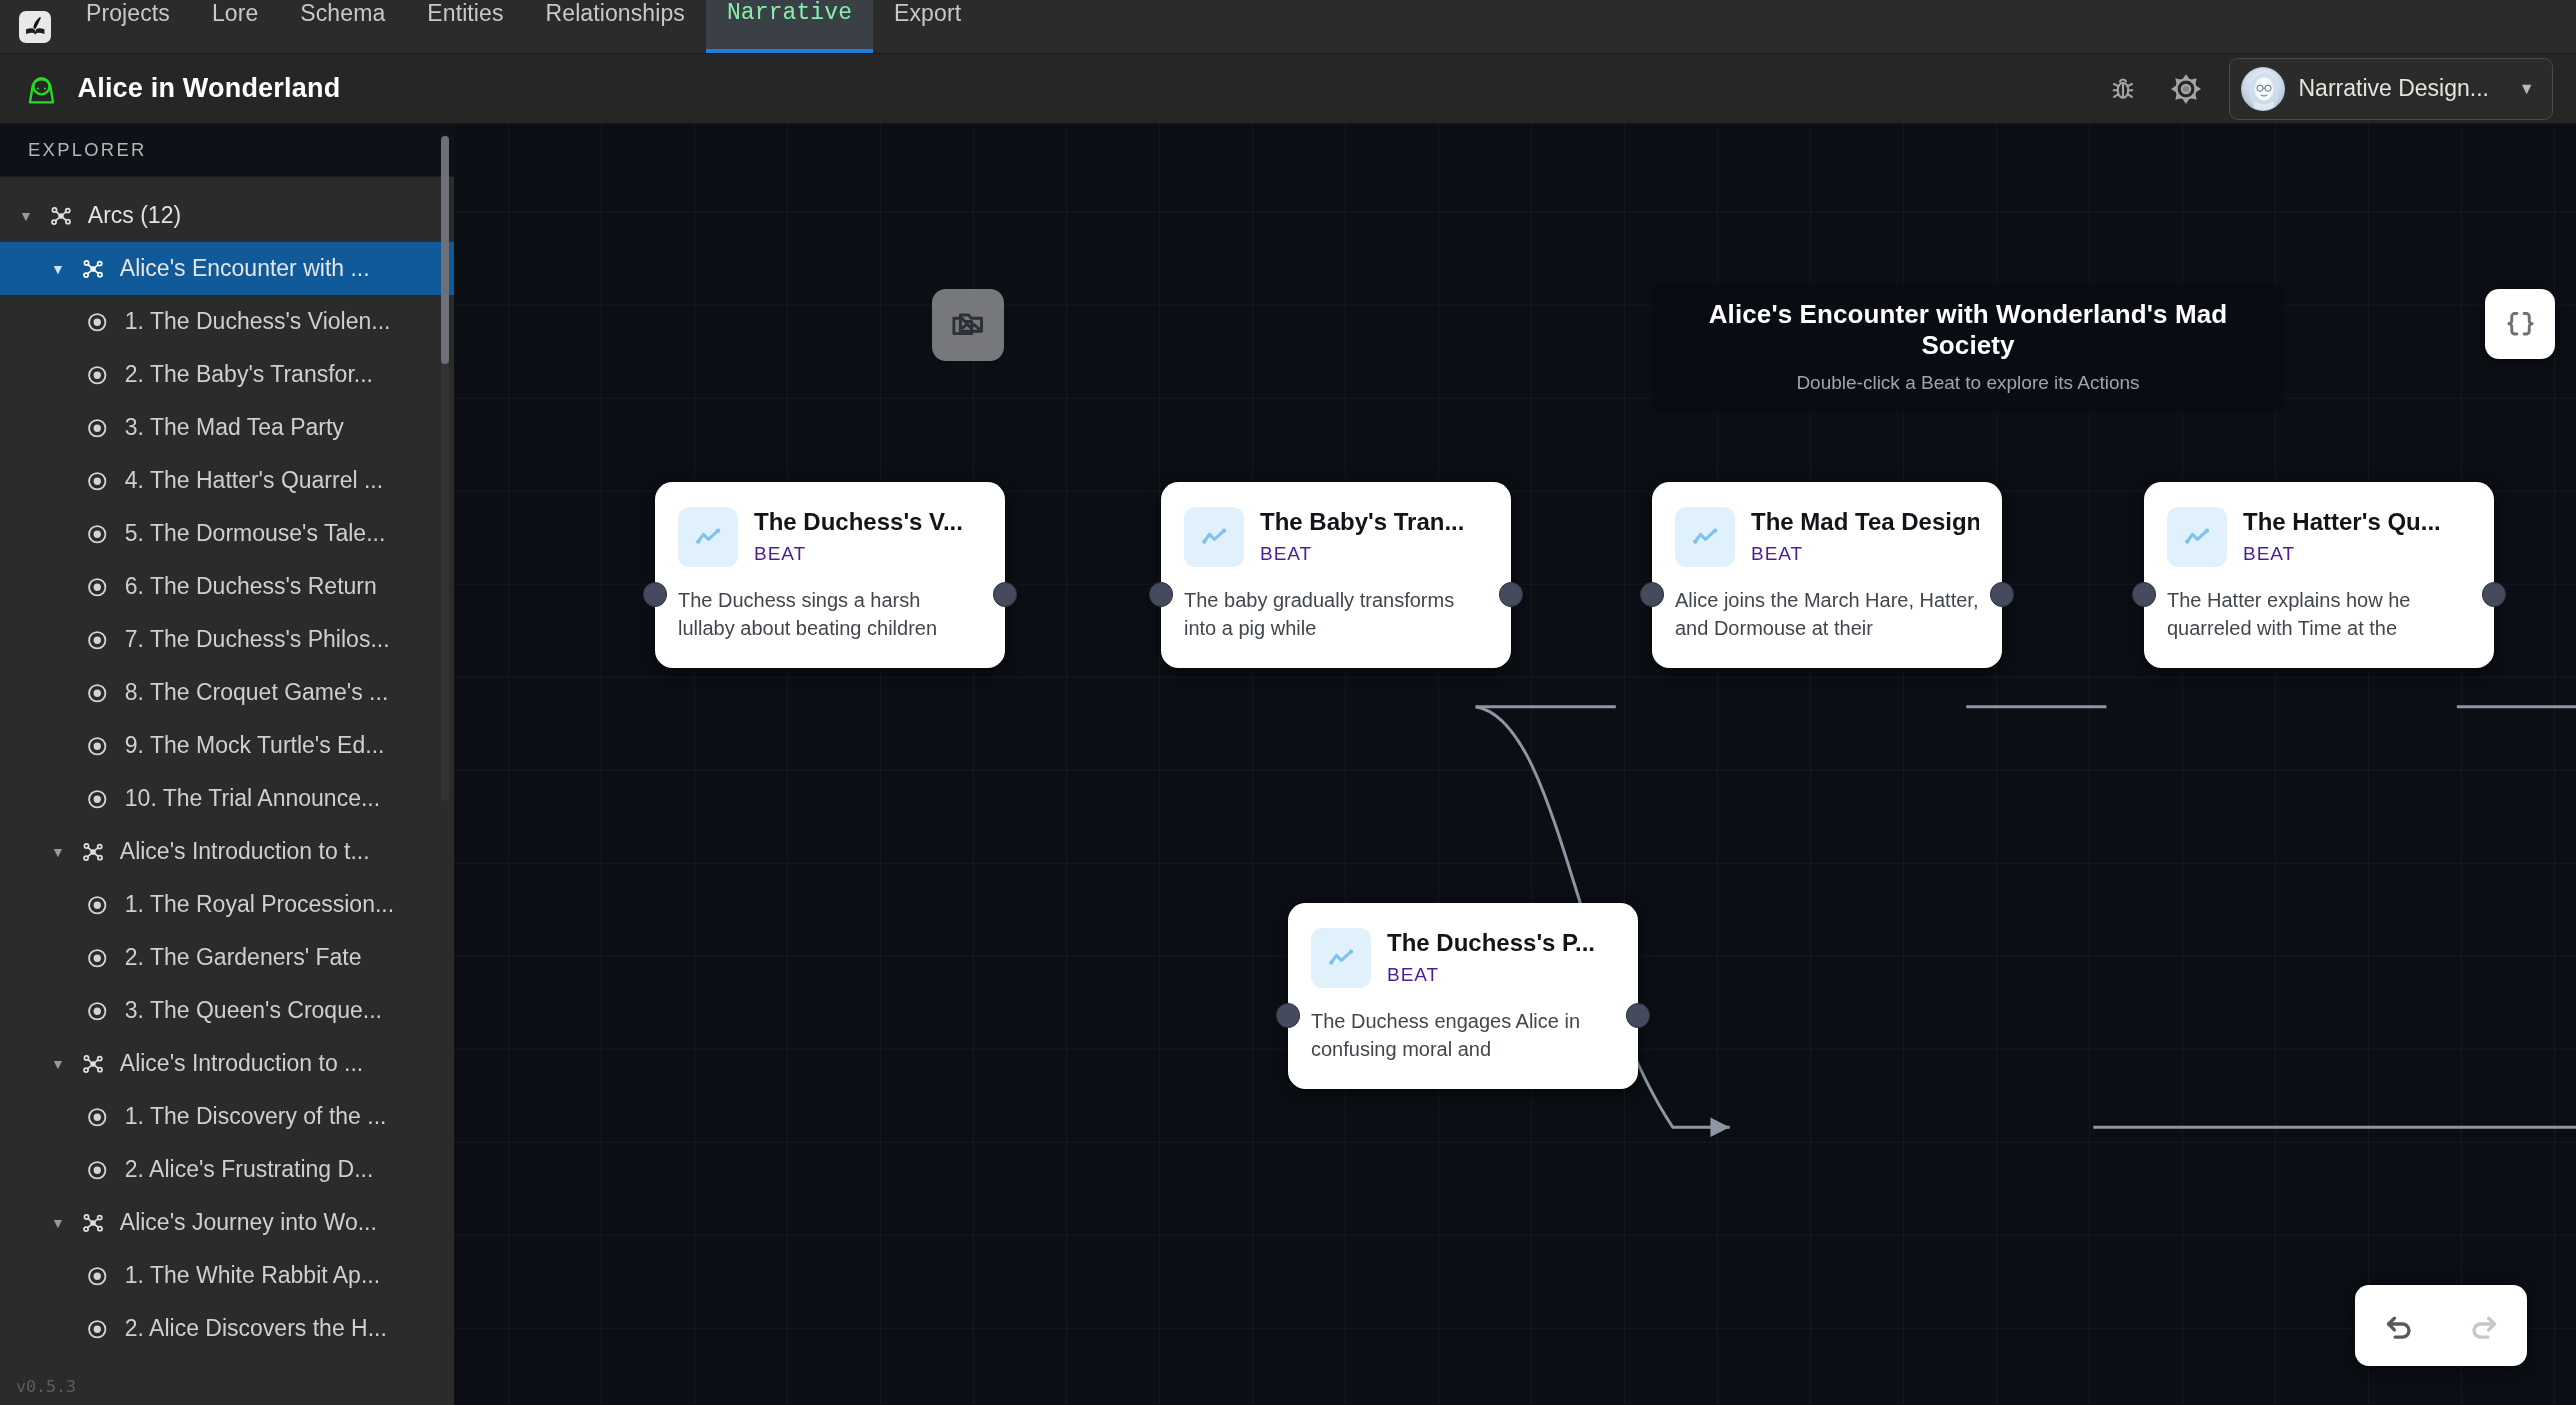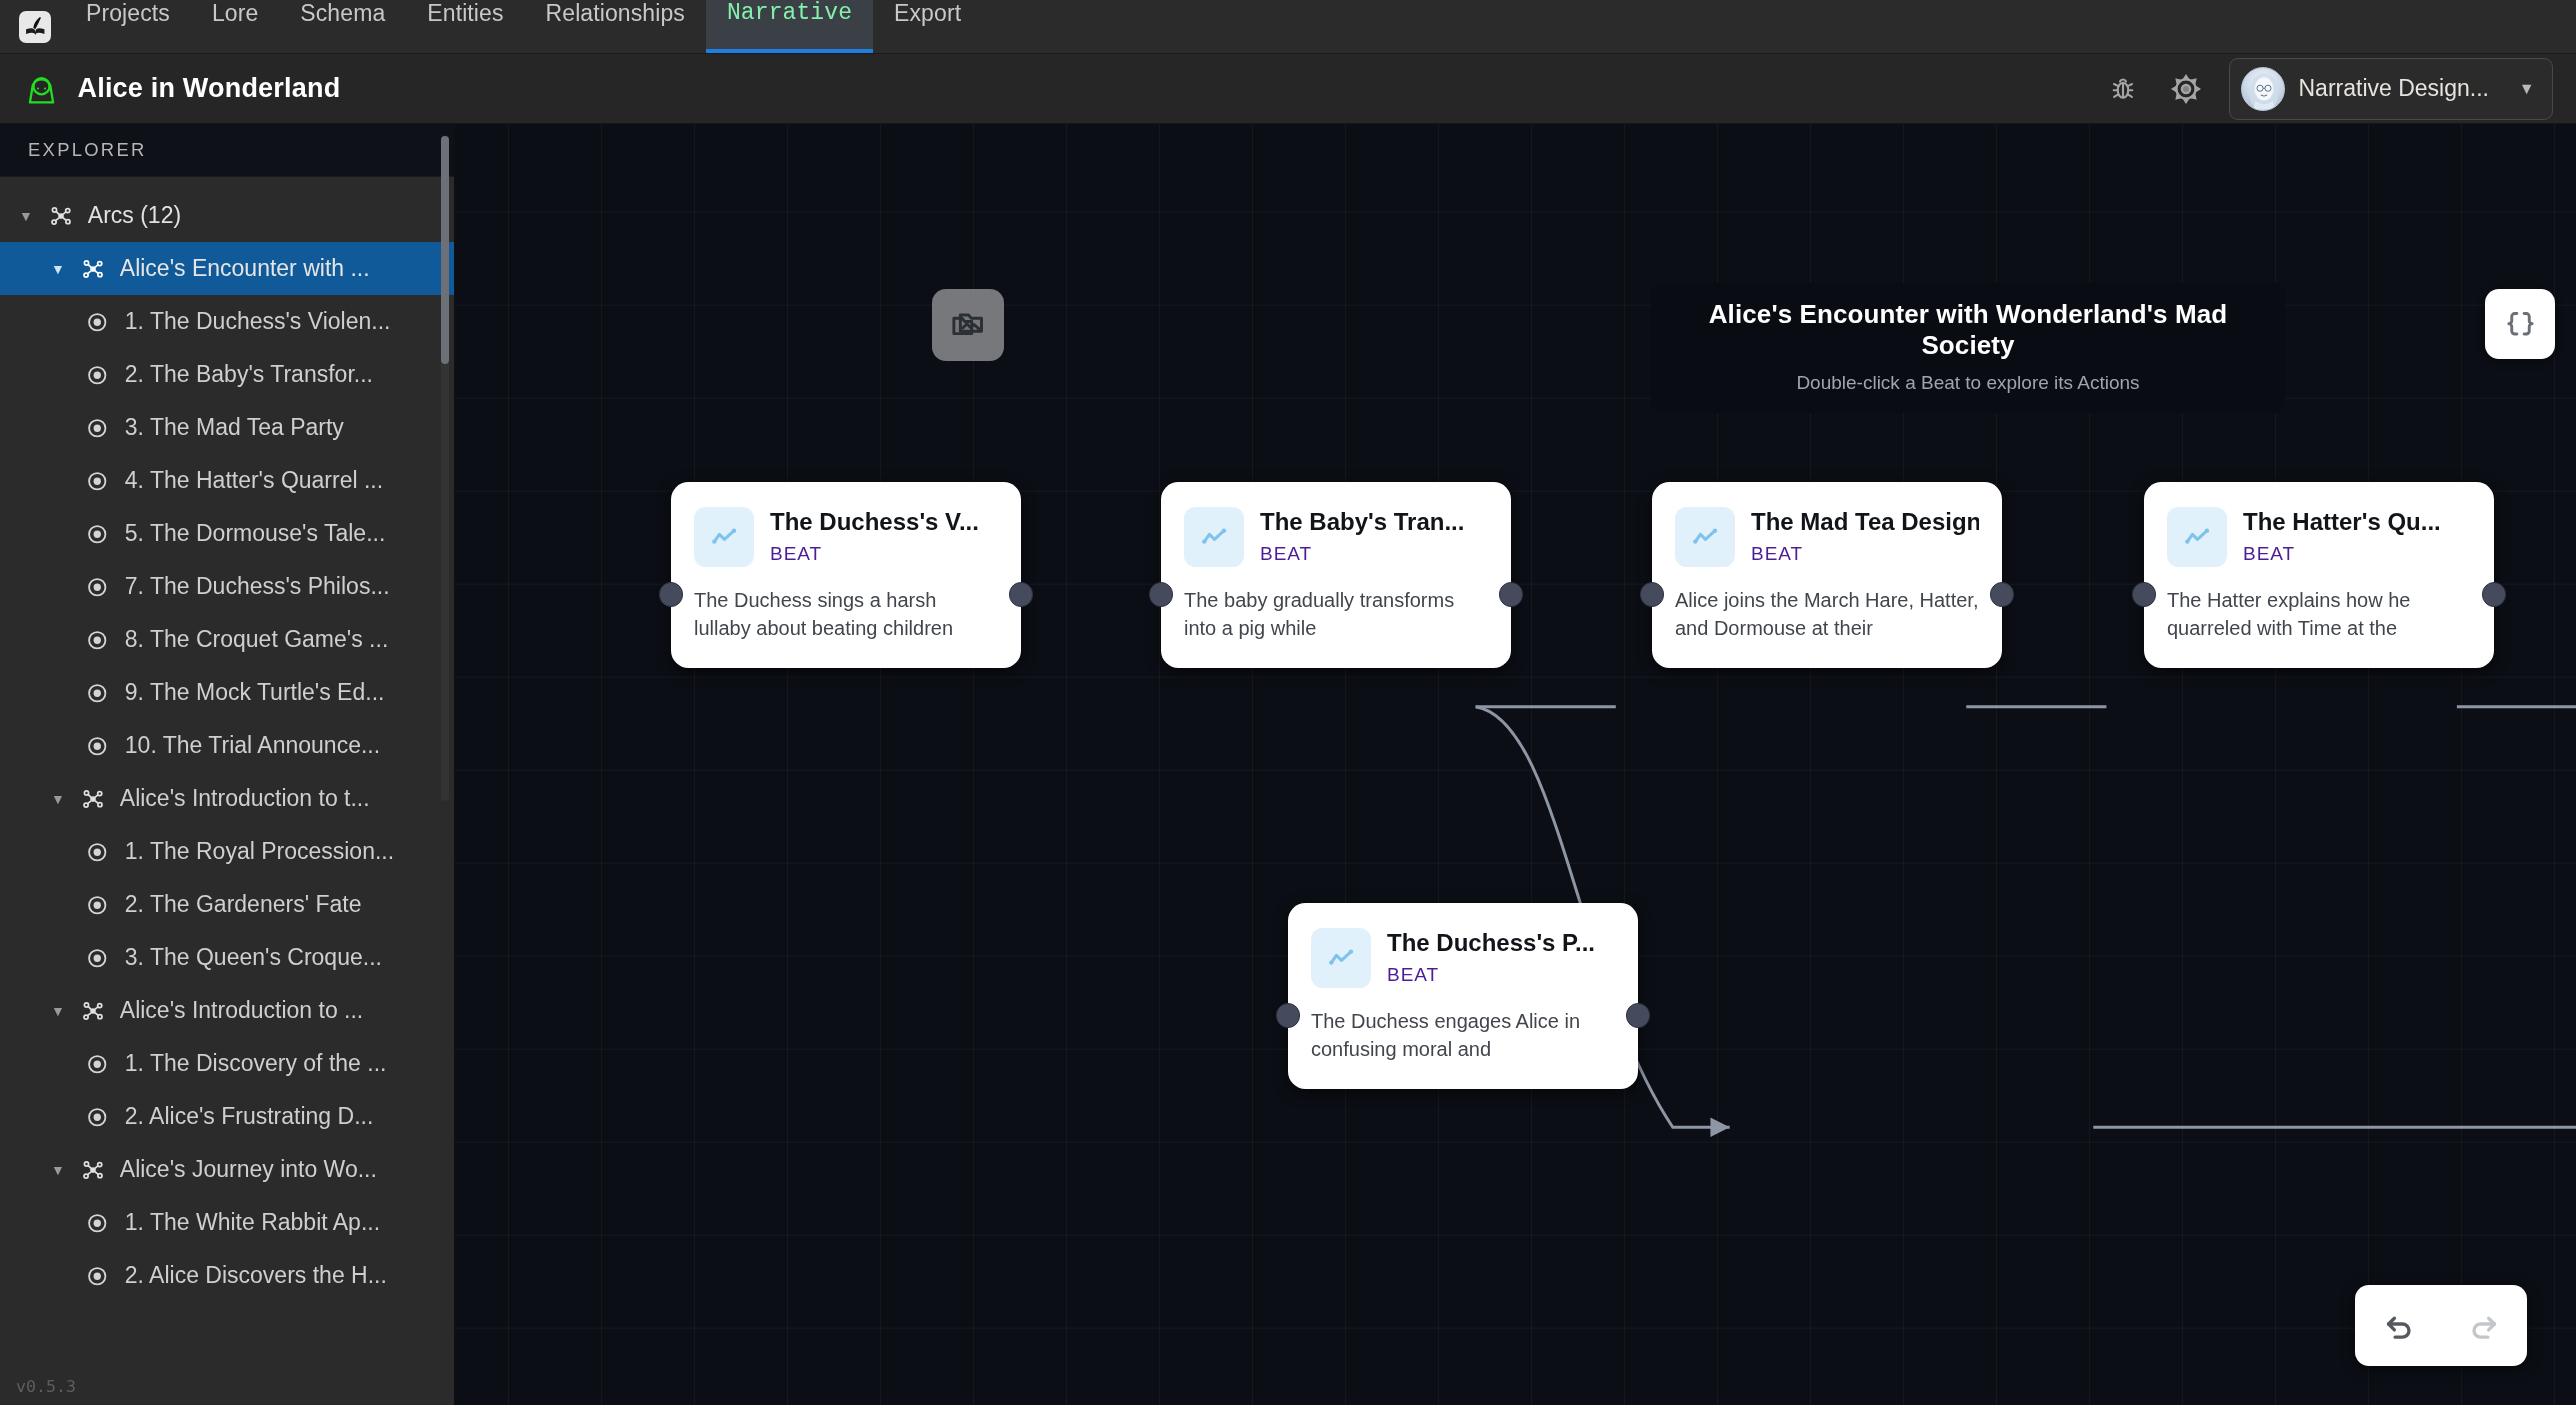--- a/index.html
+++ b/index.html
@@ -511,20 +511,30 @@
           <div class="tw-label">5. The Dormouse's Tale...</div>
         </div>
         <div class="tree-row beat">
           <div class="tw-caret"></div>
           <div class="tw-icon">
             <svg width="24.5" height="24.5" viewBox="0 0 24 24" fill="none" stroke="#d4d4d4" stroke-width="1.8" aria-hidden="true">
     <circle cx="12" cy="12" r="8"></circle>
               <circle cx="12" cy="12" r="3.6" fill="#d4d4d4" stroke="none"></circle>
   </svg>
           </div>
+          <div class="tw-label">6. The Duchess's Return</div>
+        </div>
+        <div class="tree-row beat">
+          <div class="tw-caret"></div>
+          <div class="tw-icon">
+            <svg width="24.5" height="24.5" viewBox="0 0 24 24" fill="none" stroke="#d4d4d4" stroke-width="1.8" aria-hidden="true">
+    <circle cx="12" cy="12" r="8"></circle>
+              <circle cx="12" cy="12" r="3.6" fill="#d4d4d4" stroke="none"></circle>
+  </svg>
+          </div>
           <div class="tw-label">7. The Duchess's Philos...</div>
         </div>
         <div class="tree-row beat">
           <div class="tw-caret"></div>
           <div class="tw-icon">
             <svg width="24.5" height="24.5" viewBox="0 0 24 24" fill="none" stroke="#d4d4d4" stroke-width="1.8" aria-hidden="true">
     <circle cx="12" cy="12" r="8"></circle>
               <circle cx="12" cy="12" r="3.6" fill="#d4d4d4" stroke="none"></circle>
   </svg>
           </div>
@@ -699,21 +709,21 @@
     </div>
 
     <div class="canvas-btn-json">
       <svg width="35" height="35" viewBox="0 0 24 24" fill="none" stroke="#6b7076" stroke-width="2" stroke-linecap="round" stroke-linejoin="round" aria-hidden="true">
         <path d="M9.5 4.5 H8 a2 2 0 0 0-2 2 v3 a2 2 0 0 1-2 2 a2 2 0 0 1 2 2 v3 a2 2 0 0 0 2 2 h1.5"></path>
         <path d="M14.5 4.5 H16 a2 2 0 0 1 2 2 v3 a2 2 0 0 0 2 2 a2 2 0 0 0-2 2 v3 a2 2 0 0 1-2 2 h-1.5"></path>
       </svg>
     </div>
 
     <div id="nodes-root">
-        <div class="node" style="left: 216px; top: 358px;">
+        <div class="node" style="left: 200px; top: 358px;">
           <div class="handle left"></div>
           <div class="handle right"></div>
           <div class="node-head">
             <div class="node-icon-box">
               <svg width="35" height="35" viewBox="0 0 24 24" fill="none" stroke="#7ec3ec" stroke-width="2.1" stroke-linecap="round" stroke-linejoin="round" aria-hidden="true">
     <path d="M5 15.5 L8.5 10.5 L12 14 L18.5 8"></path>
     <circle cx="5" cy="15.5" r="1.5" fill="#7ec3ec" stroke="none"></circle>
     <circle cx="18.5" cy="8" r="1.5" fill="#7ec3ec" stroke="none"></circle>
   </svg>
             </div>

